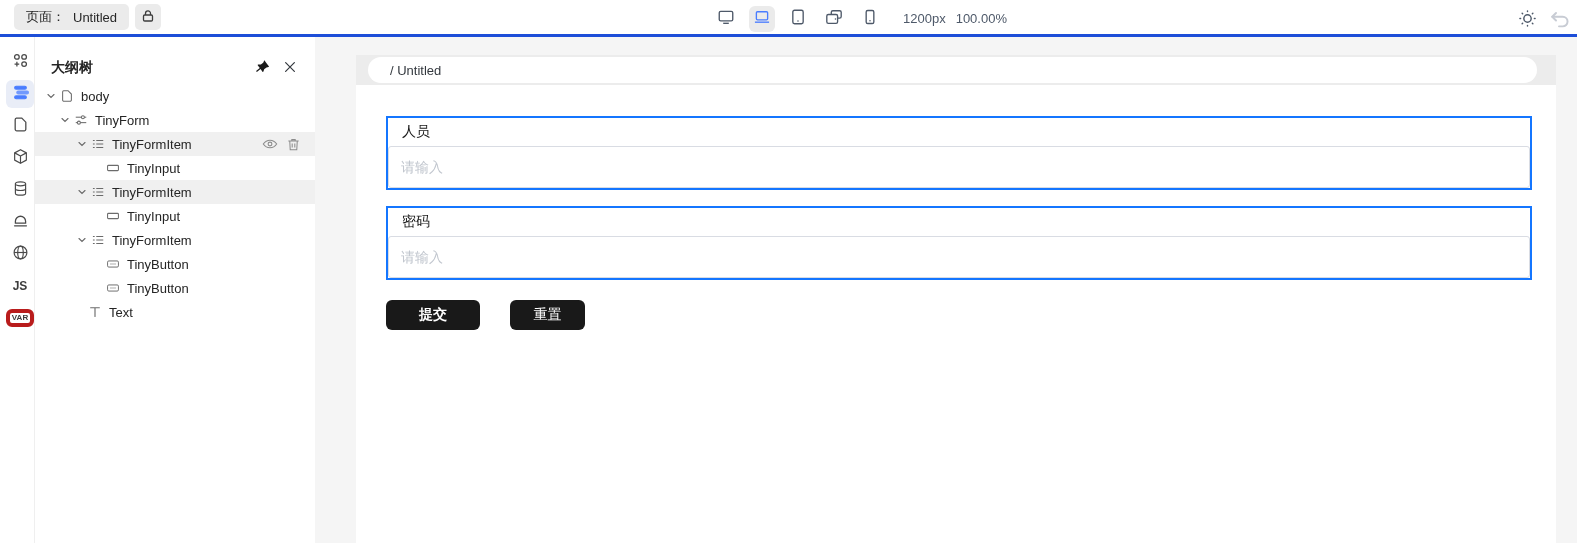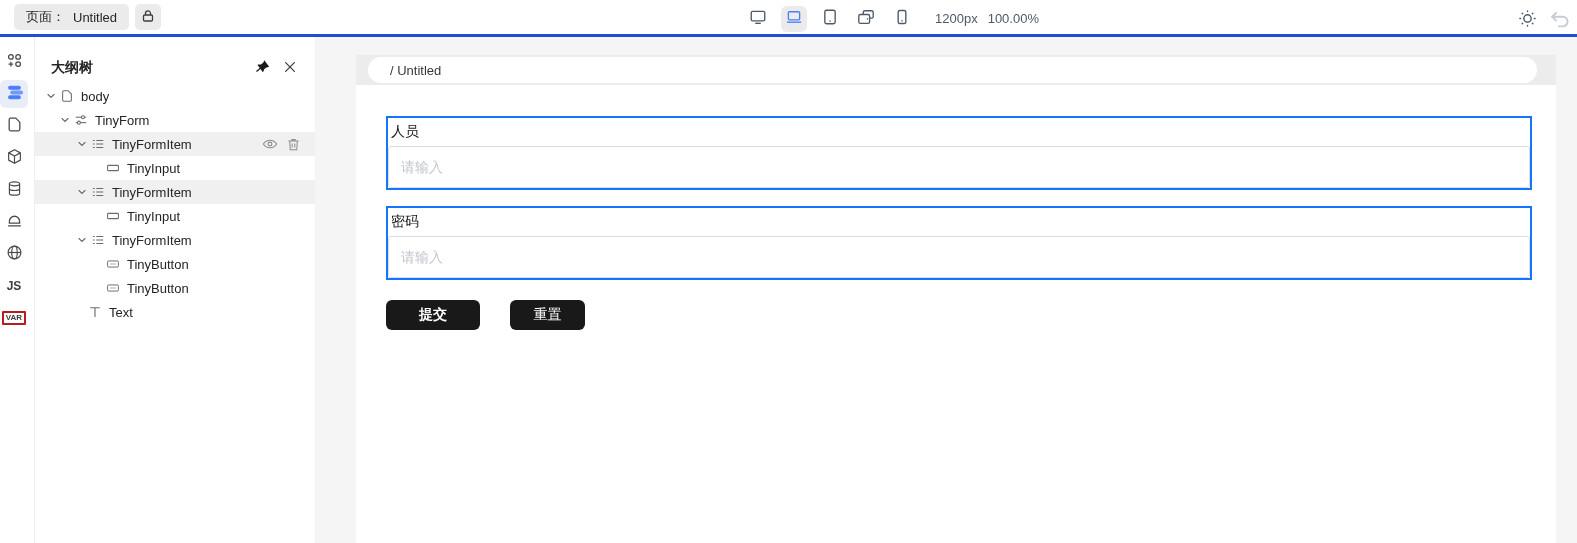--- a/index.html
+++ b/index.html
@@ -5,40 +5,40 @@
   * { margin:0; padding:0; box-sizing:border-box; }
   html,body { width:1577px; height:543px; overflow:hidden; }
   body { font-family:"Liberation Sans","DejaVu Sans",sans-serif; background:#fff; color:#262626; }
   .app { width:1577px; height:543px; display:flex; flex-direction:column; overflow:hidden; }
 
   
   .topbar { height:37px; min-height:37px; background:#fff; border-bottom:3px solid #1d4ed8; position:relative; display:flex; align-items:center; }
   .tb-left { display:flex; align-items:center; gap:6px; padding-left:14px; }
   .chip { background:#ebebeb; border-radius:5px; height:26px; display:flex; align-items:center; padding:0 12px; font-size:13px; color:#262626; gap:8px; }
   .chip.icon-only { width:26px; padding:0; justify-content:center; }
-  .tb-center { position:absolute; left:745px; top:0; height:37px; display:flex; align-items:center; gap:10px; }
+  .tb-center { position:absolute; left:713px; top:0; height:37px; display:flex; align-items:center; gap:10px; }
   .dev-btn { width:26px; height:26px; display:flex; align-items:center; justify-content:center; border-radius:6px; }
   .dev-btn.active { background:#ebebeb; }
   .dev-btn svg { stroke:#4e5969; }
   .dev-btn.active svg { stroke:#4a7dff; }
   .tb-metric { font-size:13px; color:#4e5969; }
   .tb-metric.first { margin-left:10px; }
   .tb-right { position:absolute; right:4px; top:0; height:37px; display:flex; align-items:center; gap:10px; padding-right:2px; }
 
   
   .main { flex:1; display:flex; overflow:hidden; }
 
   
-  .activity { width:35px; min-width:35px; background:#fff; border-right:1px solid #efefef; display:flex; flex-direction:column; align-items:flex-start; padding-top:11px; }
+  .activity { width:35px; min-width:35px; background:#fff; border-right:1px solid #efefef; display:flex; flex-direction:column; align-items:flex-end; padding-top:11px; }
   .act-item { width:28px; height:28px; margin-bottom:4px; display:flex; align-items:center; justify-content:center; border-radius:6px; color:#4a4a4a; }
   .act-item svg { stroke:#4a4a4a; }
   .act-item.active { background:#e9edf7; }
   .act-item.active svg { stroke:#4a7dff; }
   .act-text { font-size:12px; font-weight:700; color:#3d3d3d; letter-spacing:0; }
-  .act-var { font-size:8px; font-weight:700; color:#3d3d3d; border:2px solid #b91c1c; border-radius:1px; padding:1px 2px; line-height:1; }
+  .act-var { font-size:8px; font-weight:700; color:#3d3d3d; border:4px solid #b91c1c; border-radius:6px; padding:1px 2px; line-height:1; }
 
   
   .panel { width:280px; min-width:280px; background:#fff; display:flex; flex-direction:column; }
   .panel-header { height:40px; min-height:40px; display:flex; align-items:flex-end; padding:0 15px 0 16px; }
   .panel-title { font-size:14px; font-weight:700; color:#262626; flex:1; }
   .panel-header .hicon { display:flex; align-items:center; justify-content:center; width:20px; height:20px; }
   .tree { padding-top:7px; }
   .tree-row { height:24px; display:flex; align-items:center; font-size:13px; color:#252525; cursor:default; }
   .tree-row.hl { background:#f0f0f0; }
   .tr-chev { width:16px; height:16px; display:flex; align-items:center; justify-content:center; }
@@ -50,21 +50,21 @@
   .ind-0 { padding-left:8px; } .ind-1 { padding-left:22px; } .ind-2 { padding-left:39px; }
   .ind-2n { padding-left:52px; } .ind-3 { padding-left:70px; }
 
   
   .canvas { flex:1; background:#f5f5f5; overflow:hidden; }
   .page { width:1200px; height:100%; margin-left:41px; background:#fff; }
   .crumb-band { margin-top:18px; height:30px; background:#ececec; position:relative; }
   .crumb-pill { position:absolute; left:12px; right:19px; top:2px; height:26px; background:#fff; border-radius:13px; display:flex; align-items:center; padding-left:22px; font-size:13px; color:#33383e; }
   .page-body { padding:31px 24px 0 30px; }
   .form-item { border:2px solid #1476ff; margin-bottom:16px; }
-  .fi-label { font-size:14px; color:#181818; height:28px; line-height:27px; padding-left:3px; }
+  .fi-label { font-size:14px; color:#181818; height:28px; line-height:27px; padding-left:14px; }
   .fi-input { display:block; width:100%; height:42px; border:1px solid #d9dce3; border-radius:3px; padding:0 12px; font-size:14px; color:#333; font-family:inherit; outline:none; background:#fff; }
   .fi-input::placeholder { color:#c1c6ce; }
   .btn-row { margin-top:20px; display:flex; gap:30px; }
   .dark-btn { height:30px; border:none; border-radius:6px; background:#191919; color:#fff; font-size:14px; font-family:inherit; display:flex; align-items:center; justify-content:center; cursor:pointer; }
   .dark-btn.b1 { width:94px;font-weight:bold; } .dark-btn.b2 { width:75px; }
   .paragraph { margin-top:26px; font-size:16px; color:#191919; }
 </style>
 </head>
 <body>
 

